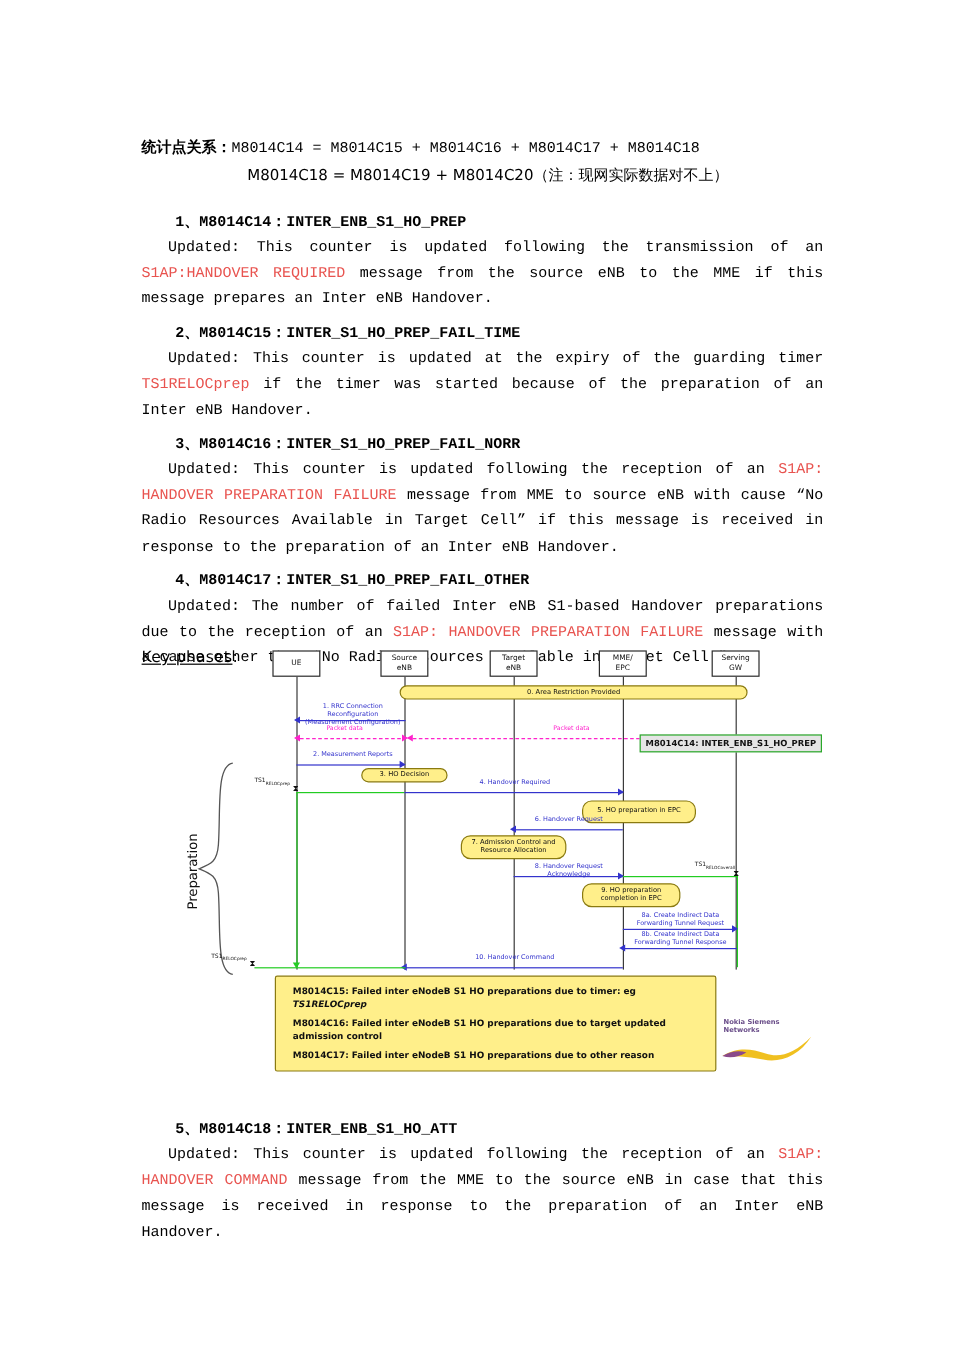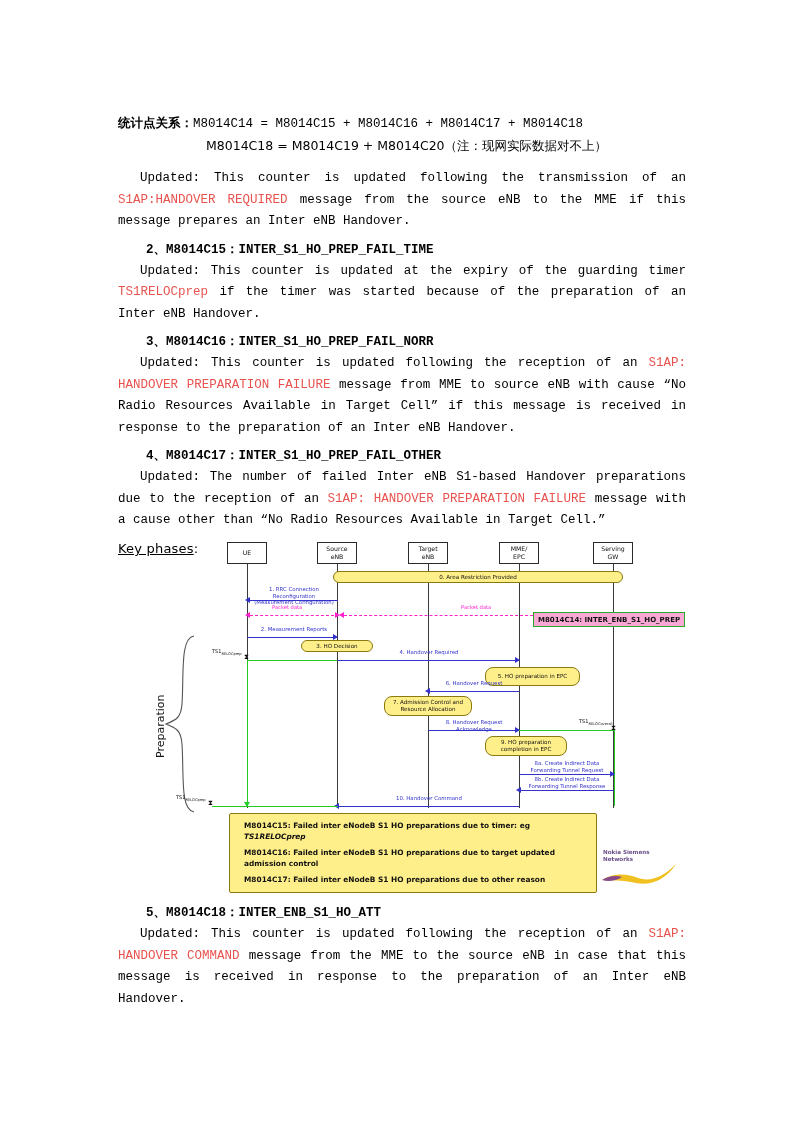--- a/index.html
+++ b/index.html
@@ -167,21 +167,21 @@
     font-size: 7.4px;
     line-height: 10.5px;
     color: #111;
   }
   .bigyellow p { margin: 0 0 6px 0; }
   .bigyellow p:last-child { margin-bottom: 16px; }
   .bigyellow i { font-style: italic; }
 
   .greenbox {
     position: absolute;
-    background: #f9a8d4;
+    background: #e5e5e5;
     border: 1px solid #2aa82a;
     font-family: "DejaVu Sans", sans-serif;
     font-weight: bold;
     font-size: 7px;
     color: #111;
     display: flex;
     align-items: center;
     justify-content: center;
     box-sizing: border-box;
     padding: 0 4px;
@@ -232,36 +232,37 @@
     position: absolute;
     font-family: "DejaVu Sans", sans-serif;
     font-size: 5.6px;
     line-height: 7px;
     color: #6b4f8a;
     font-weight: bold;
   }
   .bottomtext {
     position: absolute;
     left: 118px;
-    top: 896px;
+    top: 924px;
     width: 568px;
   }
 </style>
 </head>
 <body>
 
 <div class="page">
 
   <div class="doc">
 
     <div class="eqline"><b class="cn">统计点关系：</b><span>M8014C14 = M8014C15 + M8014C16 + M8014C17 + M8014C18</span></div>
     <div class="eqline indent2"><span class="cn">M8014C18 = M8014C19 + M8014C20（注：现网实际数据对不上）</span></div>
 
     <div class="spacer8"></div>
 
+    <div class="heading">1、M8014C14：INTER_ENB_S1_HO_PREP</div>
     <div class="para"><span>Updated: This counter is updated following the transmission of an </span><span class="red">S1AP:HANDOVER REQUIRED</span><span> message from the source eNB to the MME if this message prepares an Inter eNB Handover.</span></div>
 
     <div class="heading">2、M8014C15：INTER_S1_HO_PREP_FAIL_TIME</div>
     <div class="para"><span>Updated: This counter is updated at the expiry of the guarding timer </span><span class="red">TS1RELOCprep</span><span> if the timer was started because of the preparation of an Inter eNB Handover.</span></div>
 
     <div class="heading">3、M8014C16：INTER_S1_HO_PREP_FAIL_NORR</div>
     <div class="para"><span>Updated: This counter is updated following the reception of an </span><span class="red">S1AP: HANDOVER PREPARATION FAILURE</span><span> message from MME to source eNB with cause “No Radio Resources Available in Target Cell” if this message is received in response to the preparation of an Inter eNB Handover.</span></div>
 
     <div class="heading">4、M8014C17：INTER_S1_HO_PREP_FAIL_OTHER</div>
     <div class="para"><span>Updated: The number of failed Inter eNB S1-based Handover preparations due to the reception of an </span><span class="red">S1AP: HANDOVER PREPARATION FAILURE</span><span> message with a cause other than “No Radio Resources Available in Target Cell.”</span></div>

